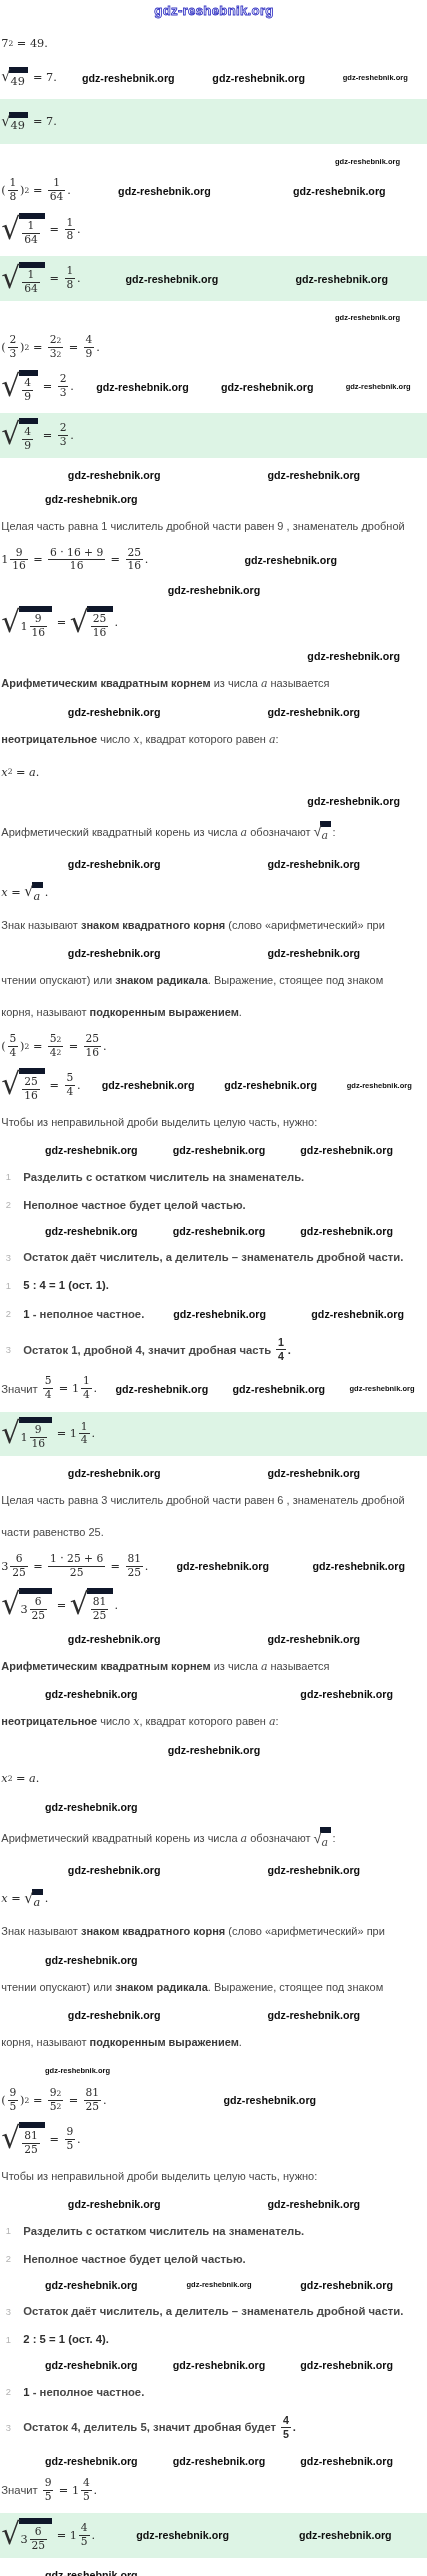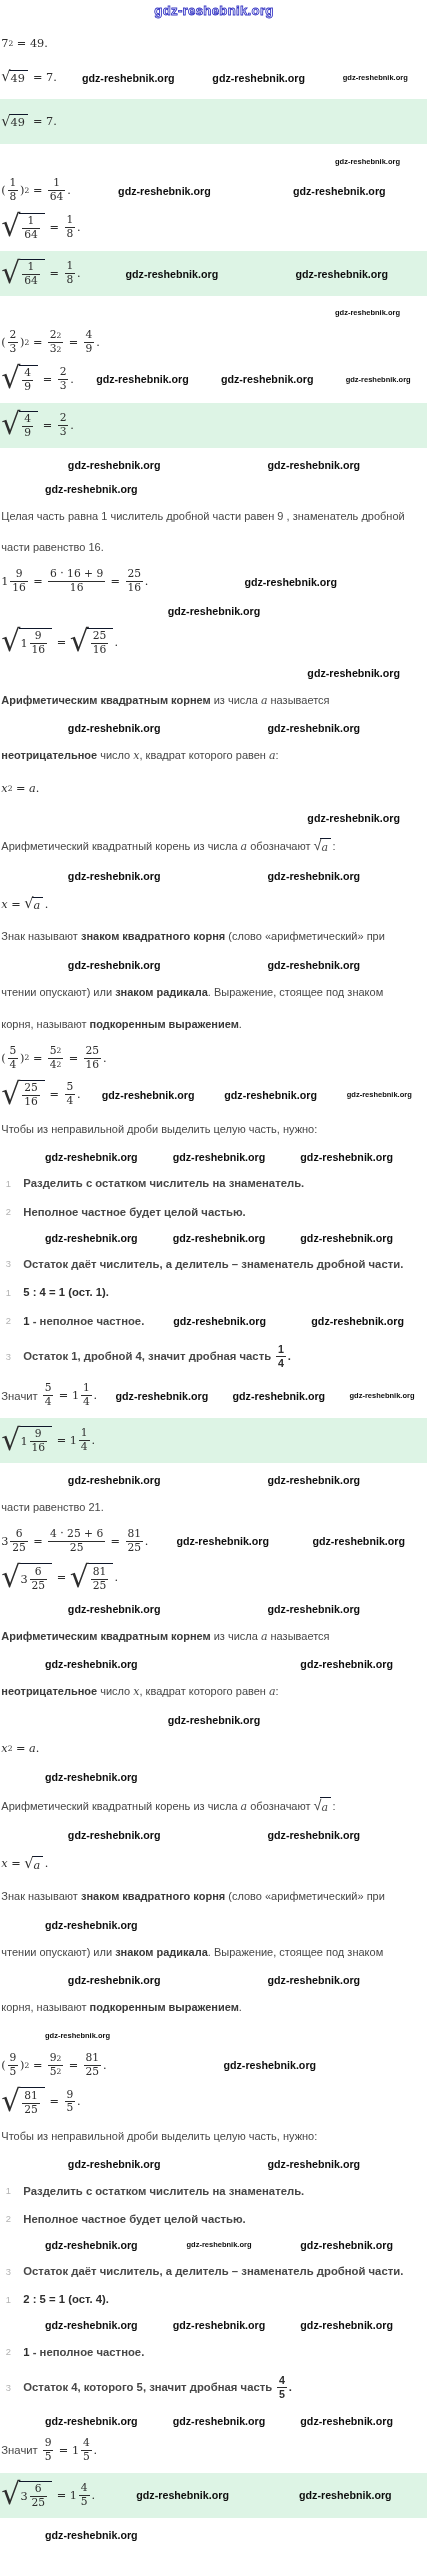--- a/index.html
+++ b/index.html
@@ -15,21 +15,21 @@
   .xt{font-family:"Liberation Sans",sans-serif;color:#474747;white-space:pre;}
   .bt{font-weight:bold;color:#3a3a3a;white-space:pre-wrap;}
   .it{font-style:italic;font-family:"DejaVu Serif",serif;white-space:pre;}
   sup{font-size:7.5px;line-height:1;}
   .fr{display:inline-flex;flex-direction:column;text-align:center;margin:0 1.9px;line-height:1.2;font-size:10.7px;}
   .fr .n{border-bottom:0.6px solid #2e2e2e;padding:0 1.9px;display:inline-flex;justify-content:center;align-items:center;}
   .fr .d{padding:0 1.9px;display:inline-flex;justify-content:center;align-items:center;}
   .sq{display:inline-flex;align-items:center;margin-right:1.3px;}
   .sq .tick{font-size:14.5px;line-height:1;margin-right:-1.9px;transform:translateY(-0.6px);}
   .sq.big .tick{font-size:30px;font-weight:200;line-height:.8;}
-  .sq .bar{border-top:1px solid #0f172a;padding:1.3px 3.1px 0 1.9px;display:inline-flex;align-items:center;}
+  .sq .bar{border-top:6px solid #0f172a;padding:1.3px 3.1px 0 1.9px;display:inline-flex;align-items:center;}
   .wmz{flex:1;display:flex;justify-content:space-around;align-items:center;margin-left:6.3px;}
   .wm{font-family:"Liberation Sans",sans-serif;font-weight:bold;color:#0e0e0e;font-size:10.7px;white-space:nowrap;}
   .wm.s{font-size:7.5px;}
   .wmrow{display:flex;align-items:center;padding:3.1px 1.3px;min-height:17.6px;}
   .a-l{justify-content:flex-start;padding-left:45px;}
   .a-c{justify-content:center;gap:107px;}
   .a-r{justify-content:flex-end;padding-right:28px;}
   .a-sp{justify-content:space-between;padding-left:45px;padding-right:35px;}
   .par{font-size:11px;color:#474747;padding:8.2px 1.3px;line-height:1.4;display:flex;align-items:center;flex-wrap:wrap;}
   .li{display:flex;align-items:center;padding:8.2px 1.3px;font-size:11px;color:#474747;}
@@ -266,23 +266,20 @@
     <div class="wmrow a-c">
       <span class="wm">gdz-reshebnik.org</span>
       <span class="wm">gdz-reshebnik.org</span>
     </div>
     <div class="wmrow a-l">
       <span class="wm">gdz-reshebnik.org</span>
     </div>
     <div class="par">
       <span class="xt">Целая часть равна 1 числитель дробной части равен 9 , знаменатель дробной</span>
     </div>
-    <div class="par">
-      <span class="xt">части равенство 16.</span>
-    </div>
     <div class="row">
       <span class="math">
         <span class="mt">1</span>
         <span class="fr">
           <span class="n">
             <span class="mt">9</span>
           </span>
           <span class="d">
             <span class="mt">16</span>
           </span>
@@ -613,37 +610,40 @@
           </span>
         </span>
         <span class="mt">.</span>
       </span>
     </div>
     <div class="wmrow a-c">
       <span class="wm">gdz-reshebnik.org</span>
       <span class="wm">gdz-reshebnik.org</span>
     </div>
     <div class="par">
-      <span class="xt">части равенство 21.</span>
+      <span class="xt">Целая часть равна 3 числитель дробной части равен 6 , знаменатель дробной</span>
+    </div>
+    <div class="par">
+      <span class="xt">части равенство 25.</span>
     </div>
     <div class="row">
       <span class="math">
         <span class="mt">3</span>
         <span class="fr">
           <span class="n">
             <span class="mt">6</span>
           </span>
           <span class="d">
             <span class="mt">25</span>
           </span>
         </span>
         <span class="mt"> = </span>
         <span class="fr">
           <span class="n">
-            <span class="mt">4 · 25 + 6</span>
+            <span class="mt">1 · 25 + 6</span>
           </span>
           <span class="d">
             <span class="mt">25</span>
           </span>
         </span>
         <span class="mt"> = </span>
         <span class="fr">
           <span class="n">
             <span class="mt">81</span>
           </span>
@@ -892,21 +892,21 @@
     <div class="li">
       <span class="num">2</span>
       <span class="math" style="font-family: &quot;Liberation Sans&quot;, sans-serif;">
         <span class="mt">1</span>
         <span class="xt"> - неполное частное.</span>
       </span>
     </div>
     <div class="li">
       <span class="num">3</span>
       <span class="math" style="font-family: &quot;Liberation Sans&quot;, sans-serif;">
-        <span class="xt">Остаток 4, которого 5, значит дробная часть </span>
+        <span class="xt">Остаток 4, делитель 5, значит дробная будет </span>
         <span class="fr">
           <span class="n">
             <span class="mt">4</span>
           </span>
           <span class="d">
             <span class="mt">5</span>
           </span>
         </span>
         <span class="mt">.</span>
       </span>

